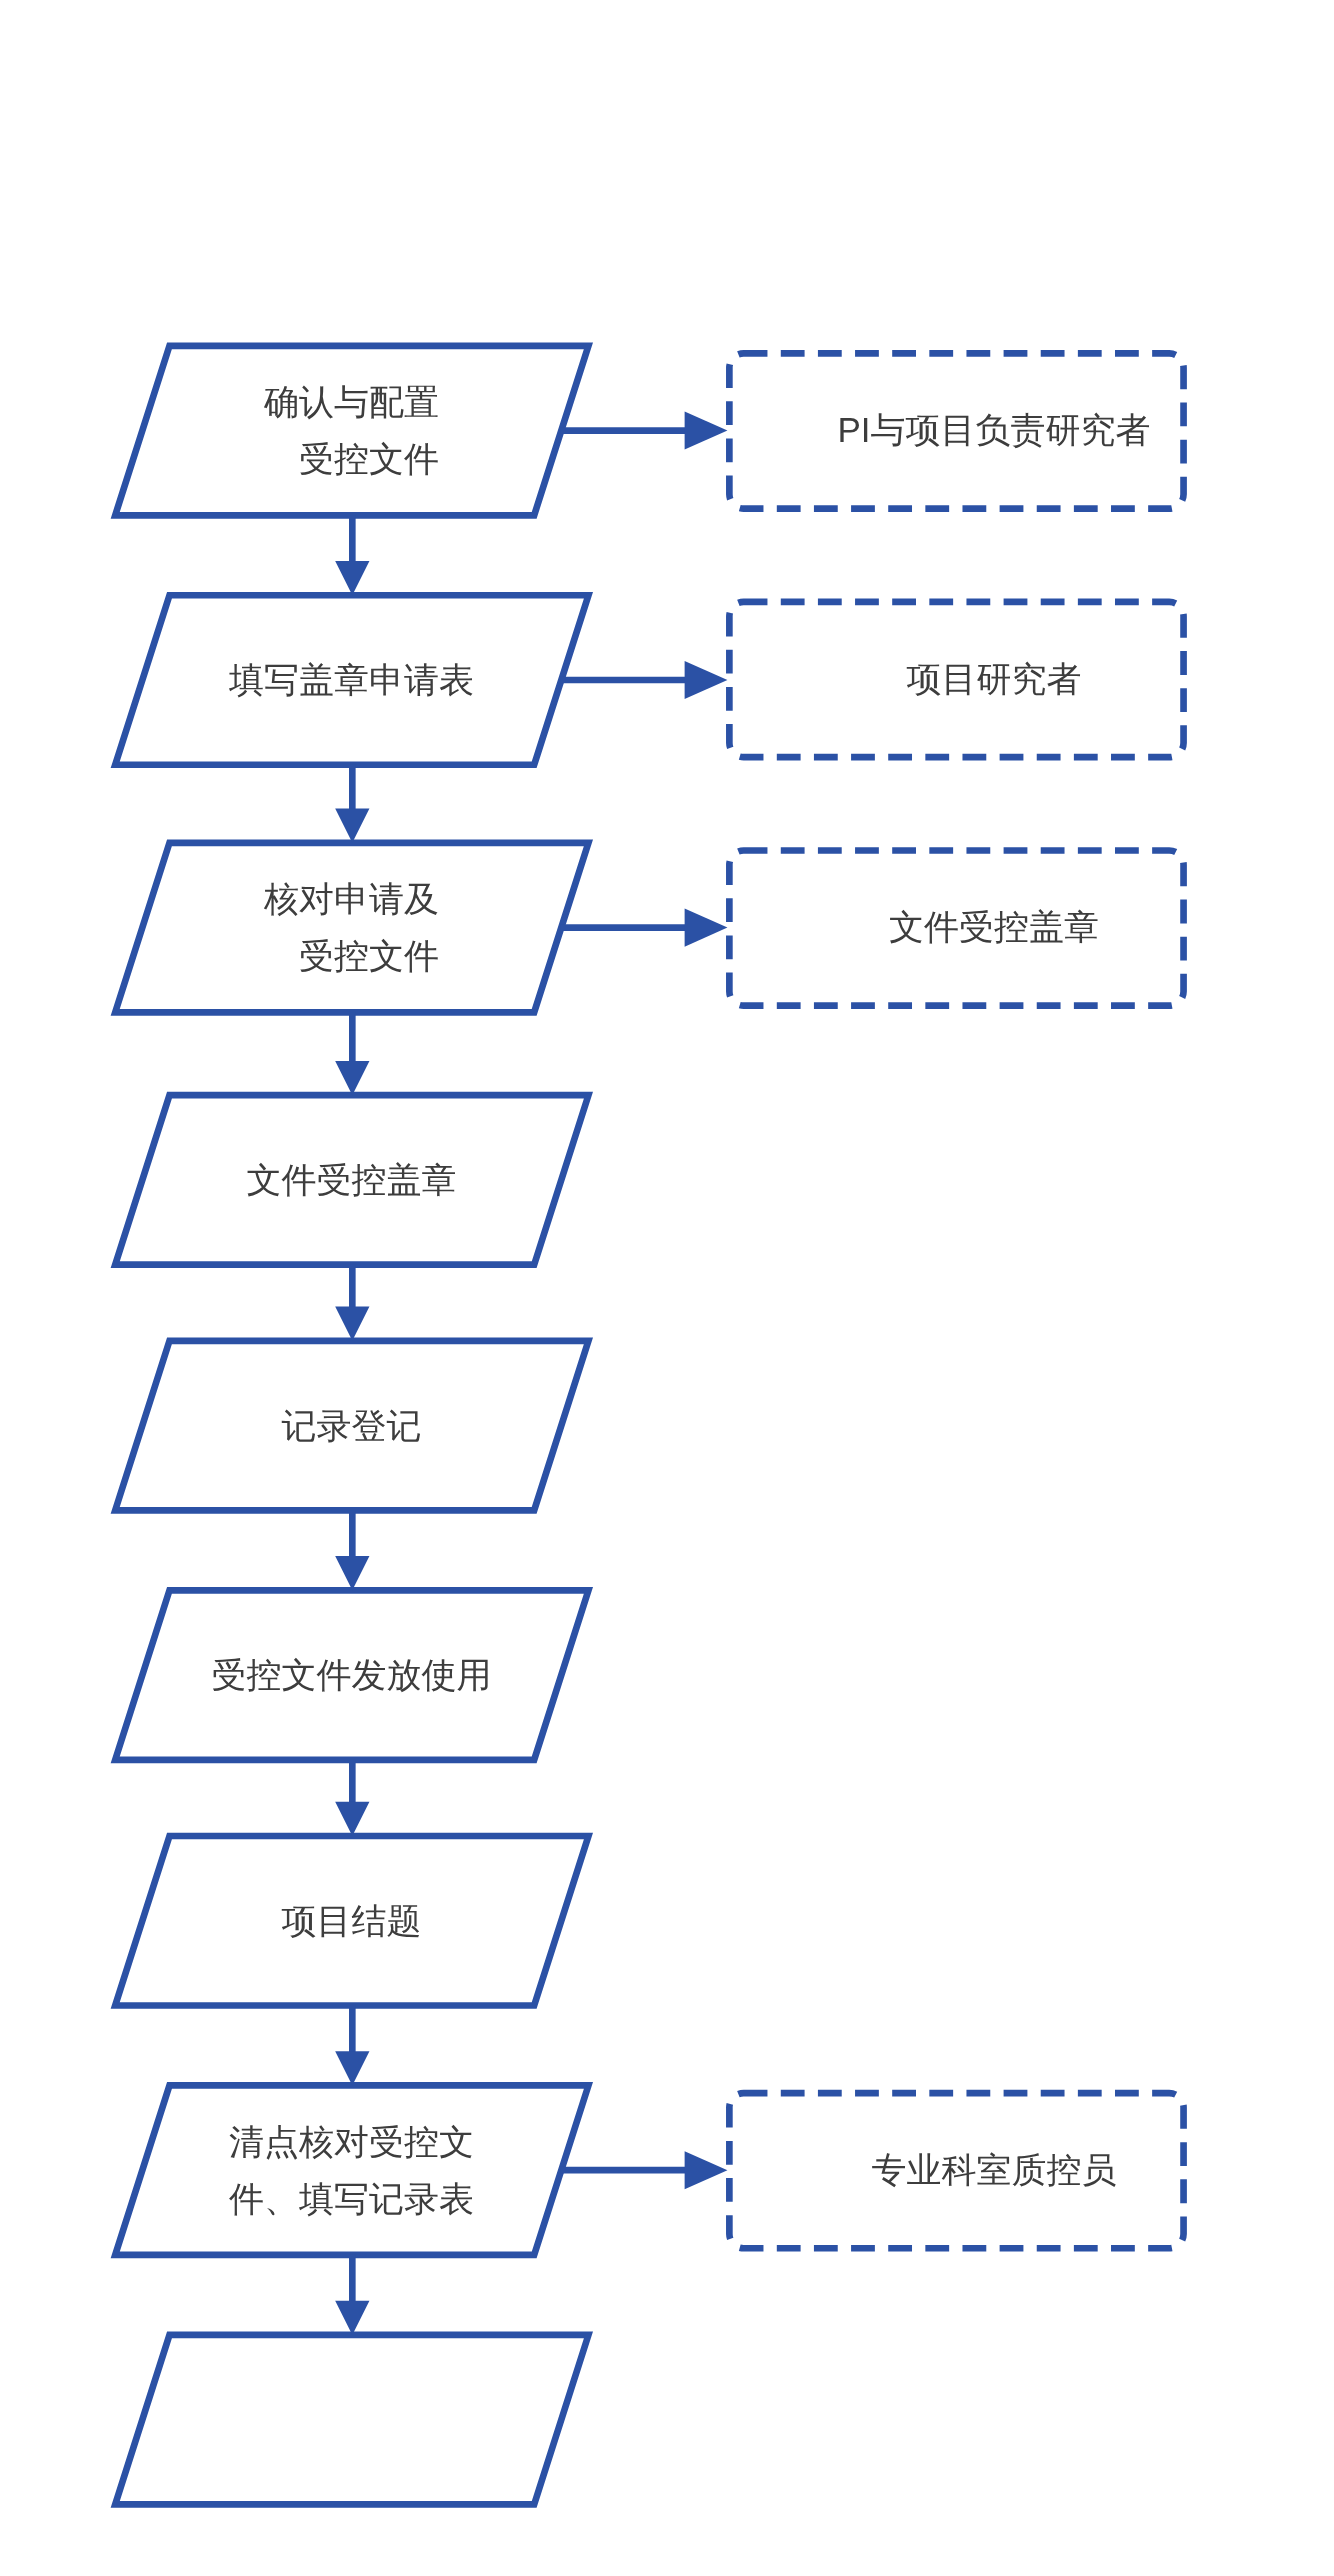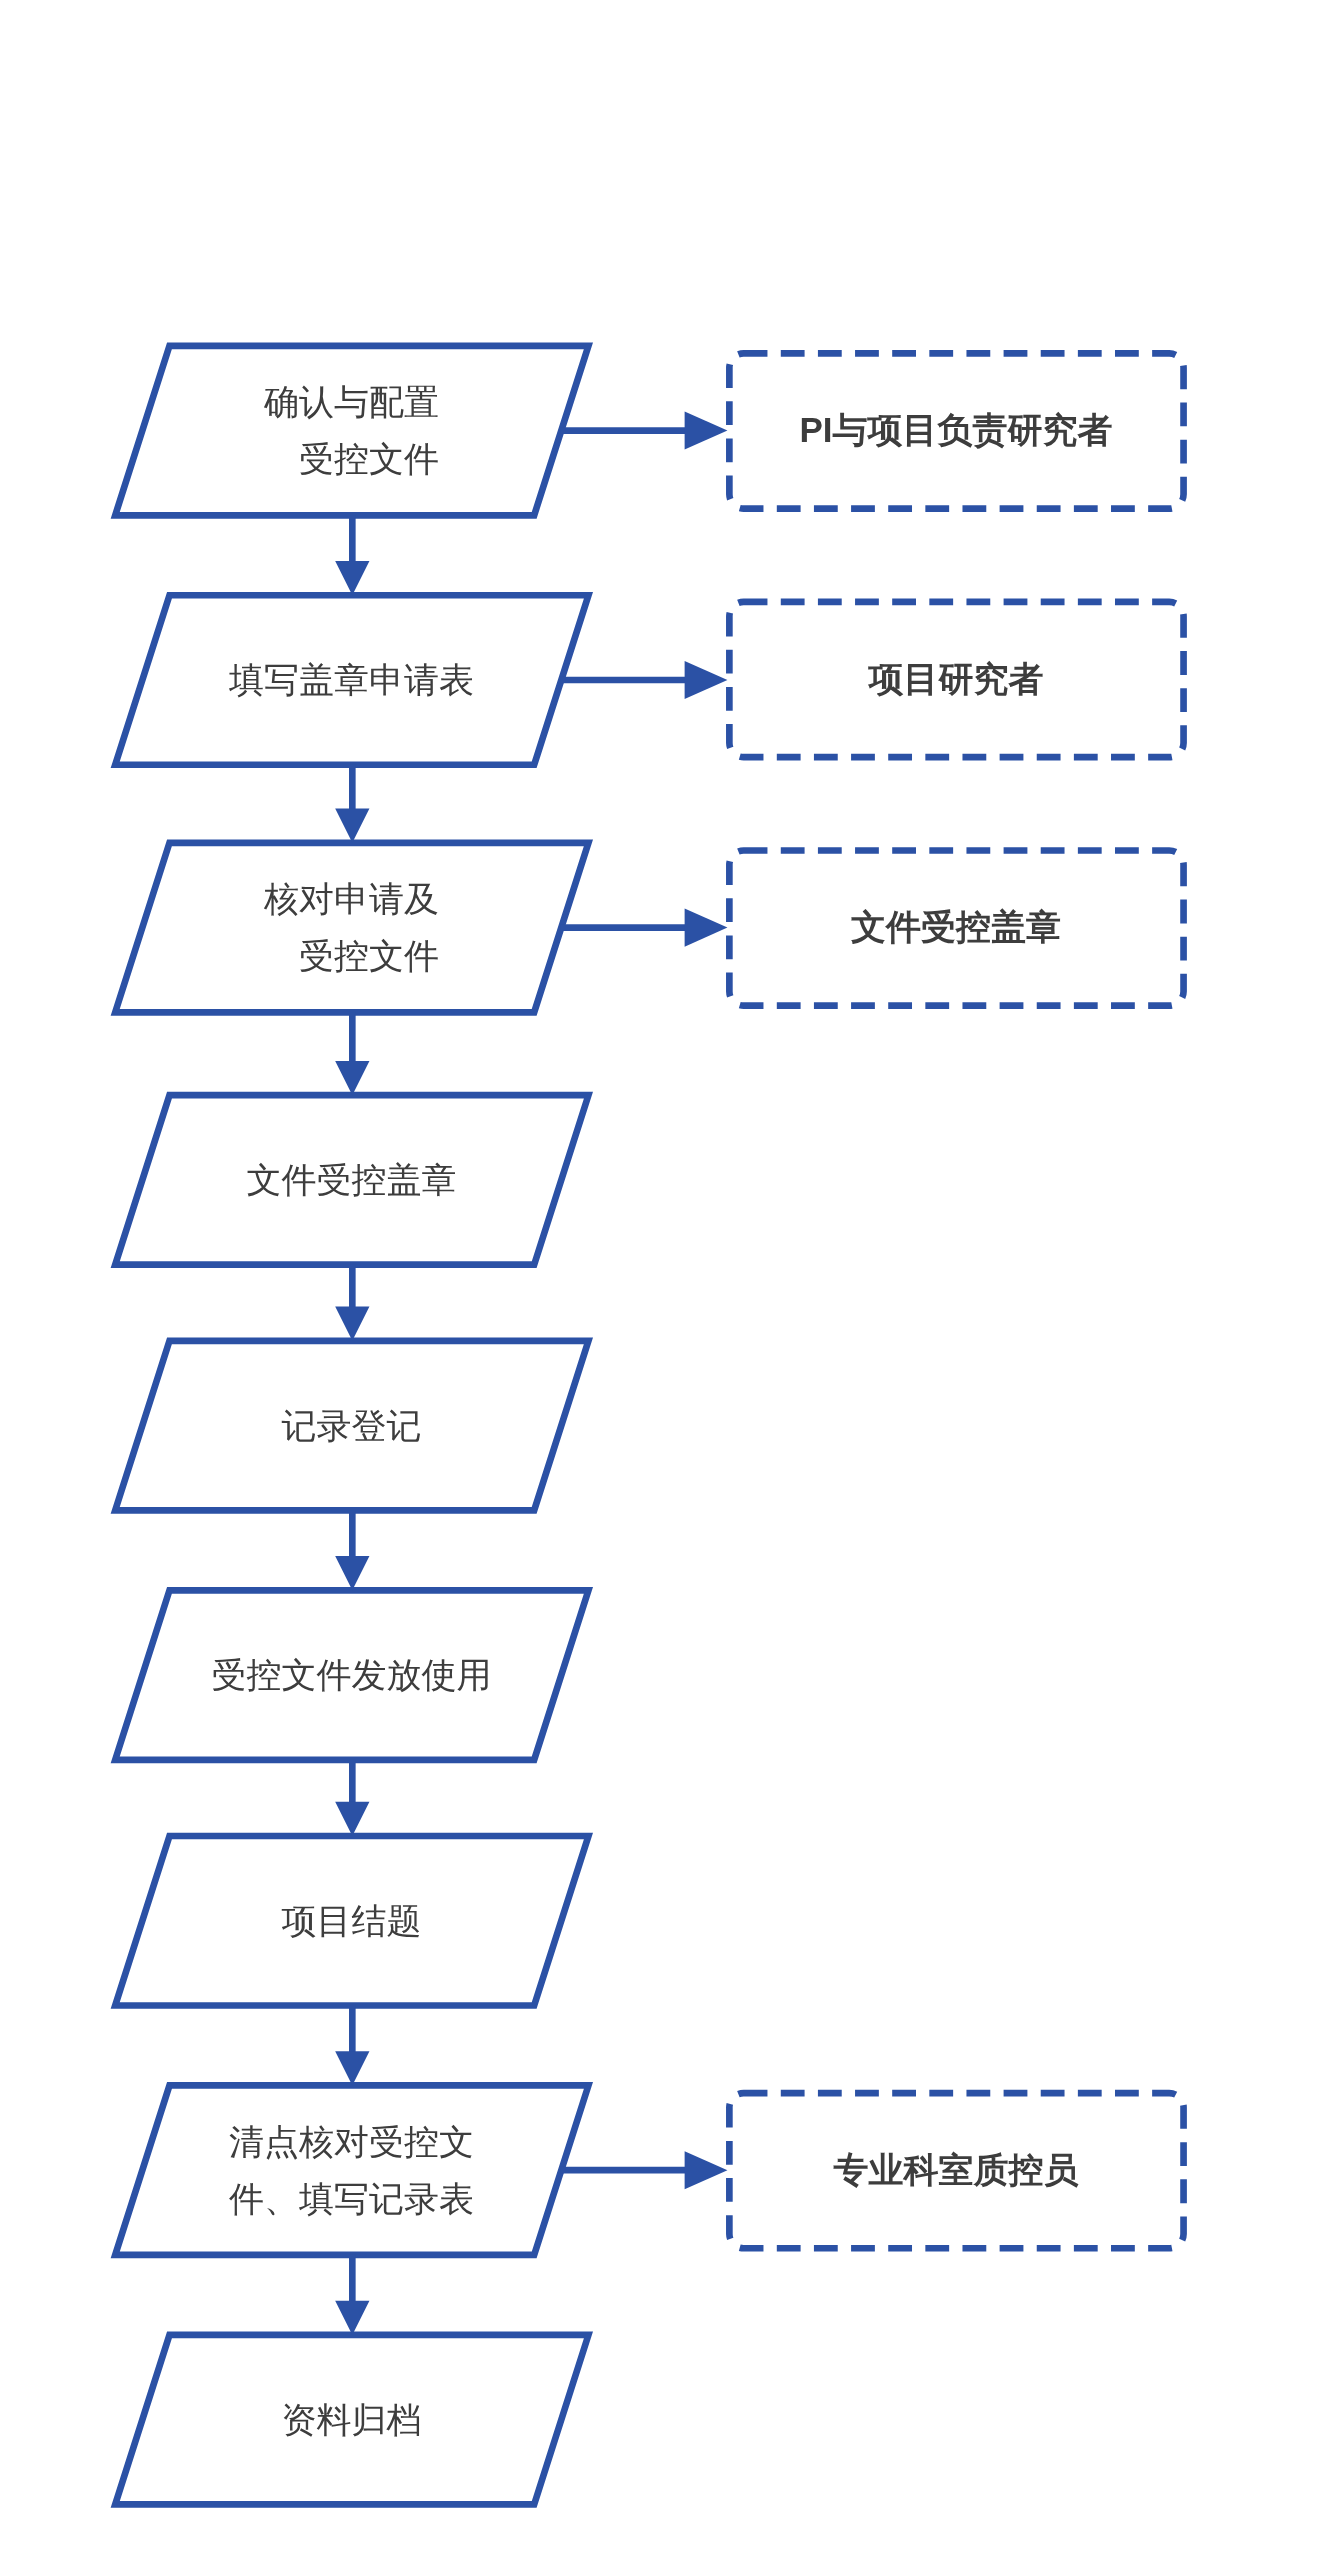--- a/index.html
+++ b/index.html
@@ -67,21 +67,21 @@
     align-items: center;
     justify-content: center;
     text-align: center;
     color: var(--text-dark);
     font-size: 35px;
     line-height: 1.62;
     white-space: pre-line;
     pointer-events: none;
   }
   .step-label { left: 115px; width: 473px; height: 170px; text-align: right; }
-  .role-label { left: 729px; width: 454px; height: 155px; font-weight: bold; }
+  .role-label { left: 767px; width: 454px; height: 155px; }
 </style>
 </head>
 <body>
 
 <div class="canvas">
 
   <svg class="diagram-svg" viewBox="0 0 1401 2705" xmlns="http://www.w3.org/2000/svg">
 
     <path class="shape" d="M178,363 h440 l-57,178 h-440 Z"></path>
     <path class="shape" d="M178,625 h440 l-57,178 h-440 Z"></path>
@@ -154,21 +154,20 @@
 受控文件</div>
   <div class="step-label" style="top:595px">填写盖章申请表</div>
   <div class="step-label" style="top:843px">核对申请及
 受控文件</div>
   <div class="step-label" style="top:1095px">文件受控盖章</div>
   <div class="step-label" style="top:1341px">记录登记</div>
   <div class="step-label" style="top:1836px">项目结题</div>
   <div class="step-label" style="top:1590px">受控文件发放使用</div>
   <div class="step-label" style="top:2086px">清点核对受控文
 件、填写记录表</div>
-  <div class="step-label" style="top:2335px">资料归档</div>
 
   <div class="role-label" style="top:353px">PI与项目负责研究者</div>
   <div class="role-label" style="top:602px">项目研究者</div>
   <div class="role-label" style="top:850px">文件受控盖章</div>
   <div class="role-label" style="top:2093px">专业科室质控员</div>
 
 </div>
 
 
 </body></html>

